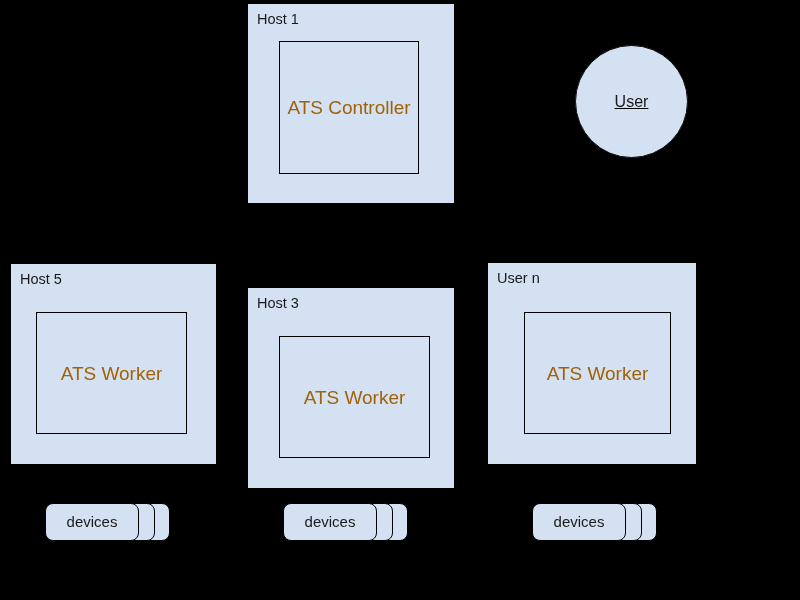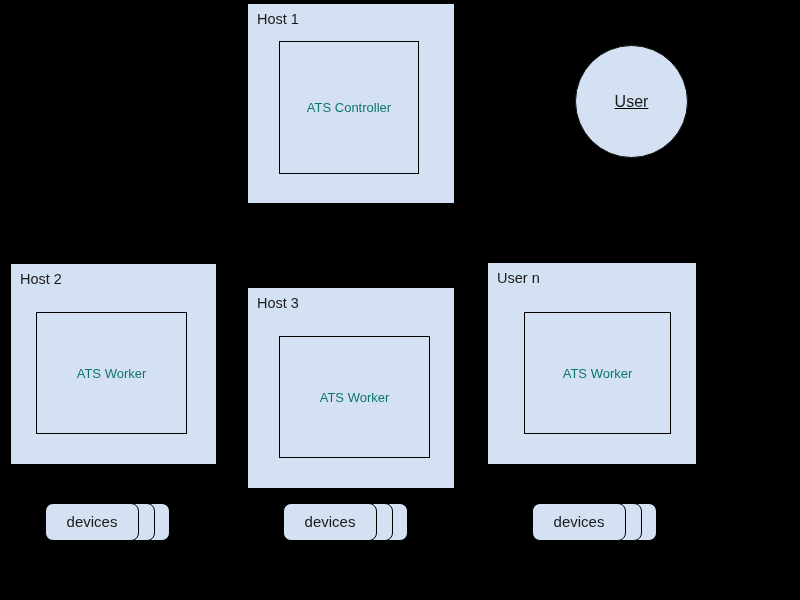--- a/index.html
+++ b/index.html
@@ -40,22 +40,22 @@
   .component-box {
     position: absolute;
     background: #d4e1f2;
     border: 1.3px solid #000000;
     box-sizing: border-box;
     display: flex;
     align-items: center;
     justify-content: center;
   }
   .component-label {
-    font-size: 13px;
-    color: #0f766e;
+    font-size: 19px;
+    color: #a16207;
     line-height: 17px;
     white-space: nowrap;
     text-align: center;
   }
 
   
   .user-circle {
     position: absolute;
     background: #d4e1f2;
     border: 1px solid #0f0f0f;
@@ -115,21 +115,21 @@
     <div class="component-box" style="left:31px; top:37px; width:140px; height:133px;">
       <span class="component-label">ATS Controller</span>
     </div>
   </div>
 
   <div class="user-circle" style="left:575px; top:45px; width:113px; height:113px;text-decoration:underline;">
     <span class="user-label">User</span>
   </div>
 
   <div class="host-box" style="left:10px; top:263px; width:207px; height:202px;">
-    <div class="host-label">Host 2</div>
+    <div class="host-label">Host 5</div>
     <div class="component-box" style="left:25px; top:48px; width:151px; height:122px;">
       <span class="component-label">ATS Worker</span>
     </div>
   </div>
 
   <div class="host-box" style="left:247px; top:263px; width:208px; height:202px;margin-top:24px;">
     <div class="host-label">Host 3</div>
     <div class="component-box" style="left:31px; top:48px; width:151px; height:122px;">
       <span class="component-label">ATS Worker</span>
     </div>

